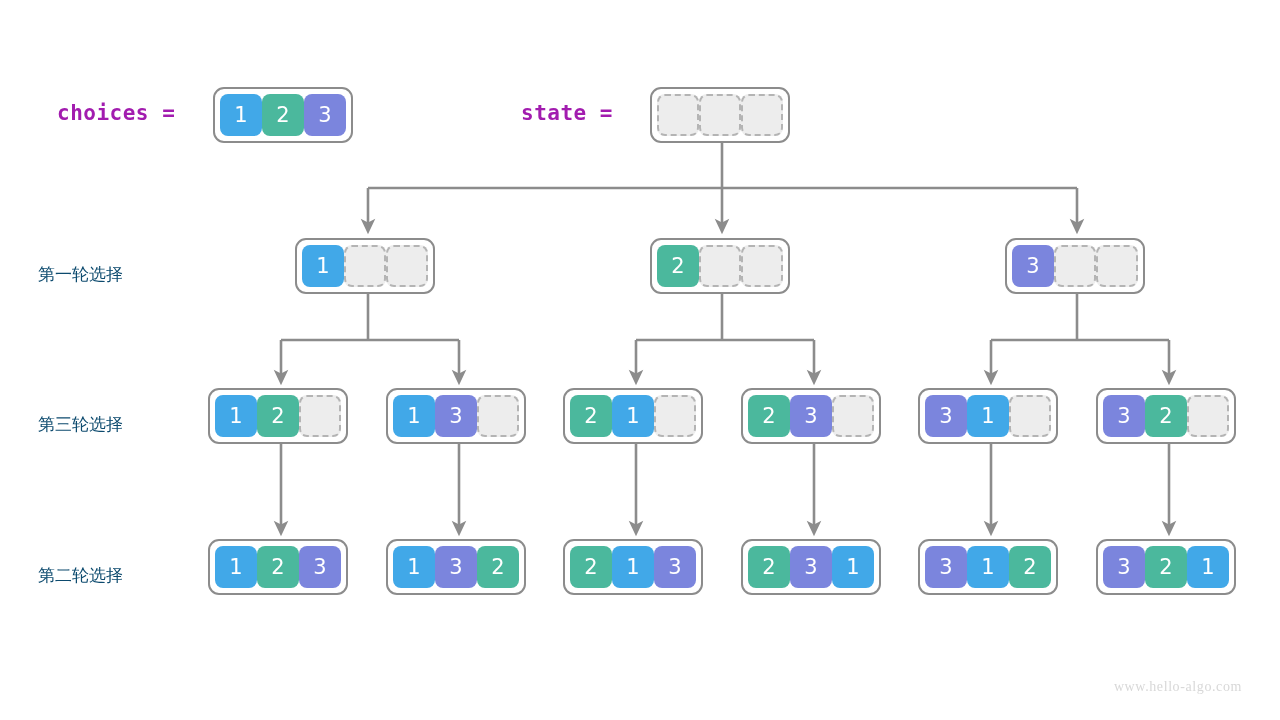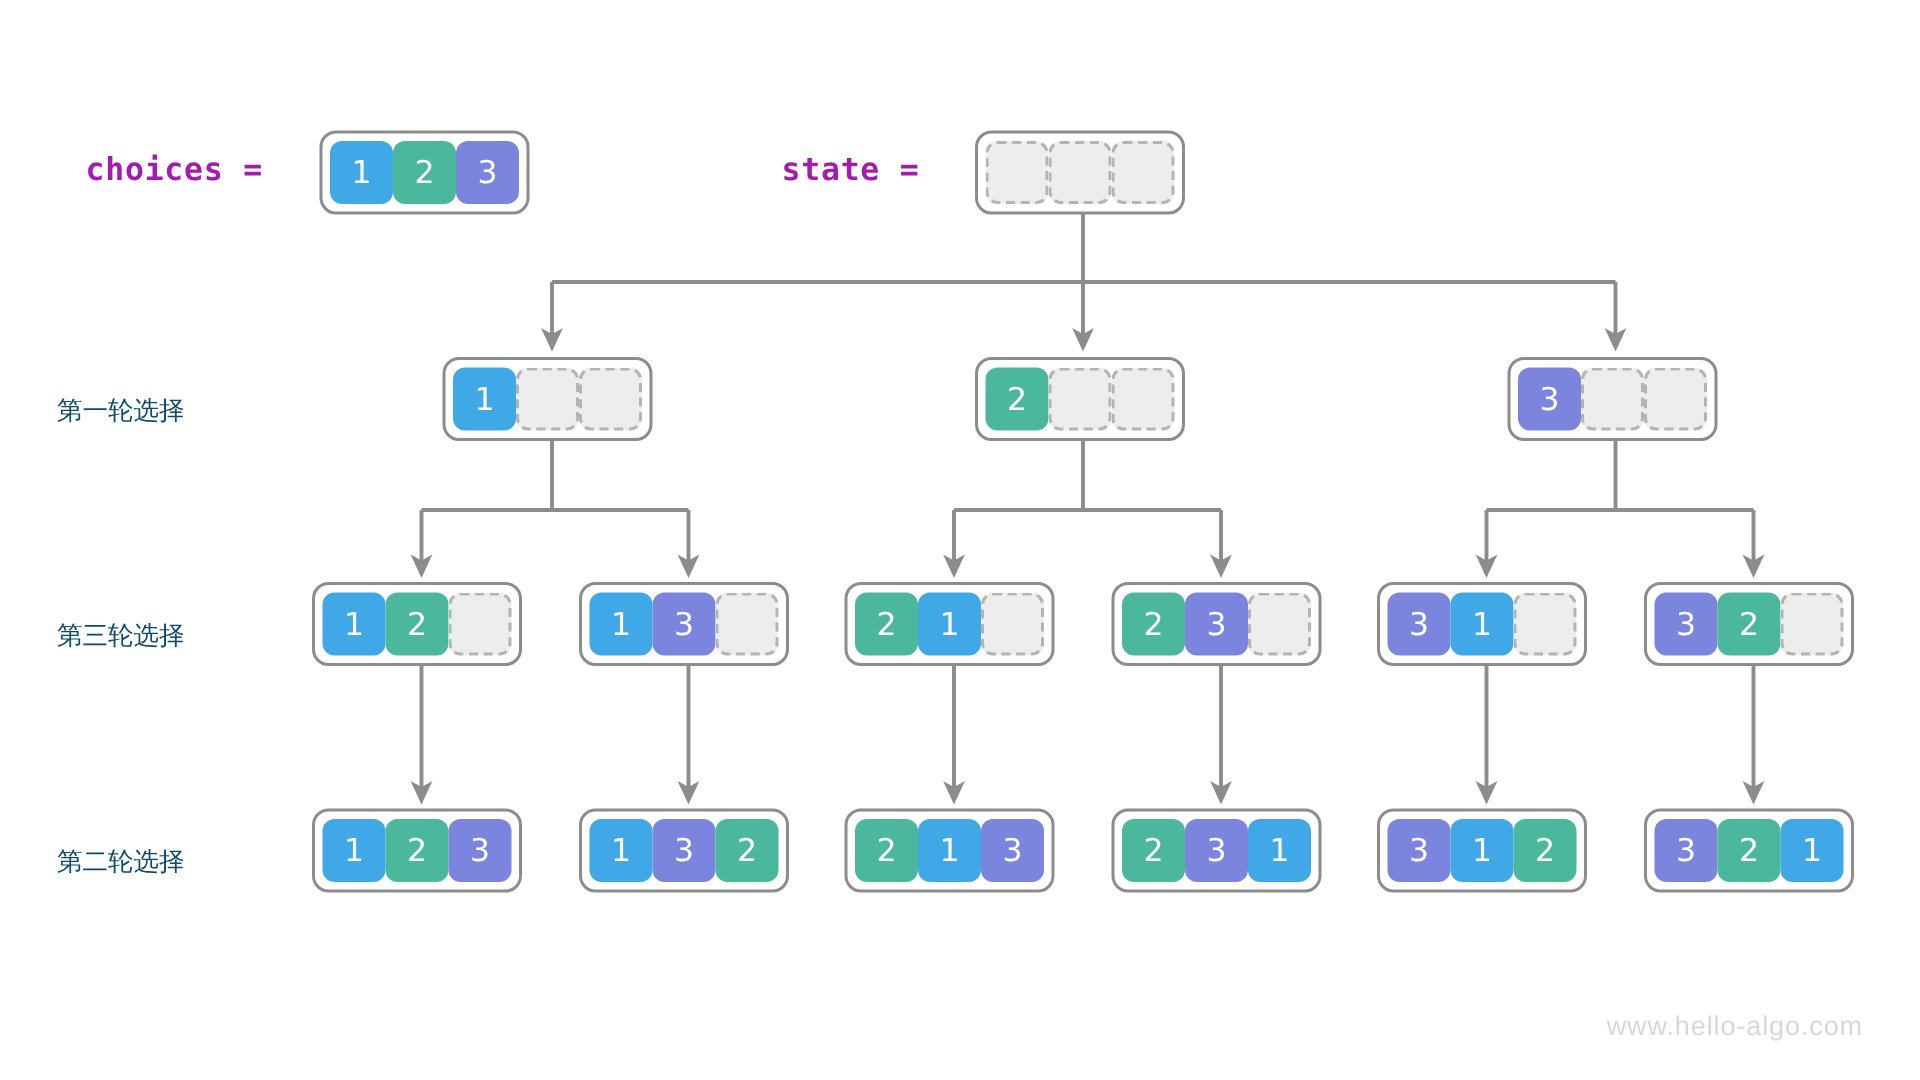--- a/index.html
+++ b/index.html
@@ -87,22 +87,22 @@
     border: 2px dashed #b4b4b4;
     color: transparent;
   }
 
   
   #watermark {
     position: absolute;
     right: 38px;
     bottom: 25px;
     z-index: 3;
-    font-family: Liberation Sans, sans-serif;
-    font-size: 18px;
+    font-family: Liberation Serif, serif;
+    font-size: 14px;
     color: #d8d8d8;
     letter-spacing: 0.6px;
     white-space: nowrap;
     text-align: center;
   }
 </style>
 </head>
 <body style="background: rgb(255, 255, 255);">
 
 <div id="canvas">

